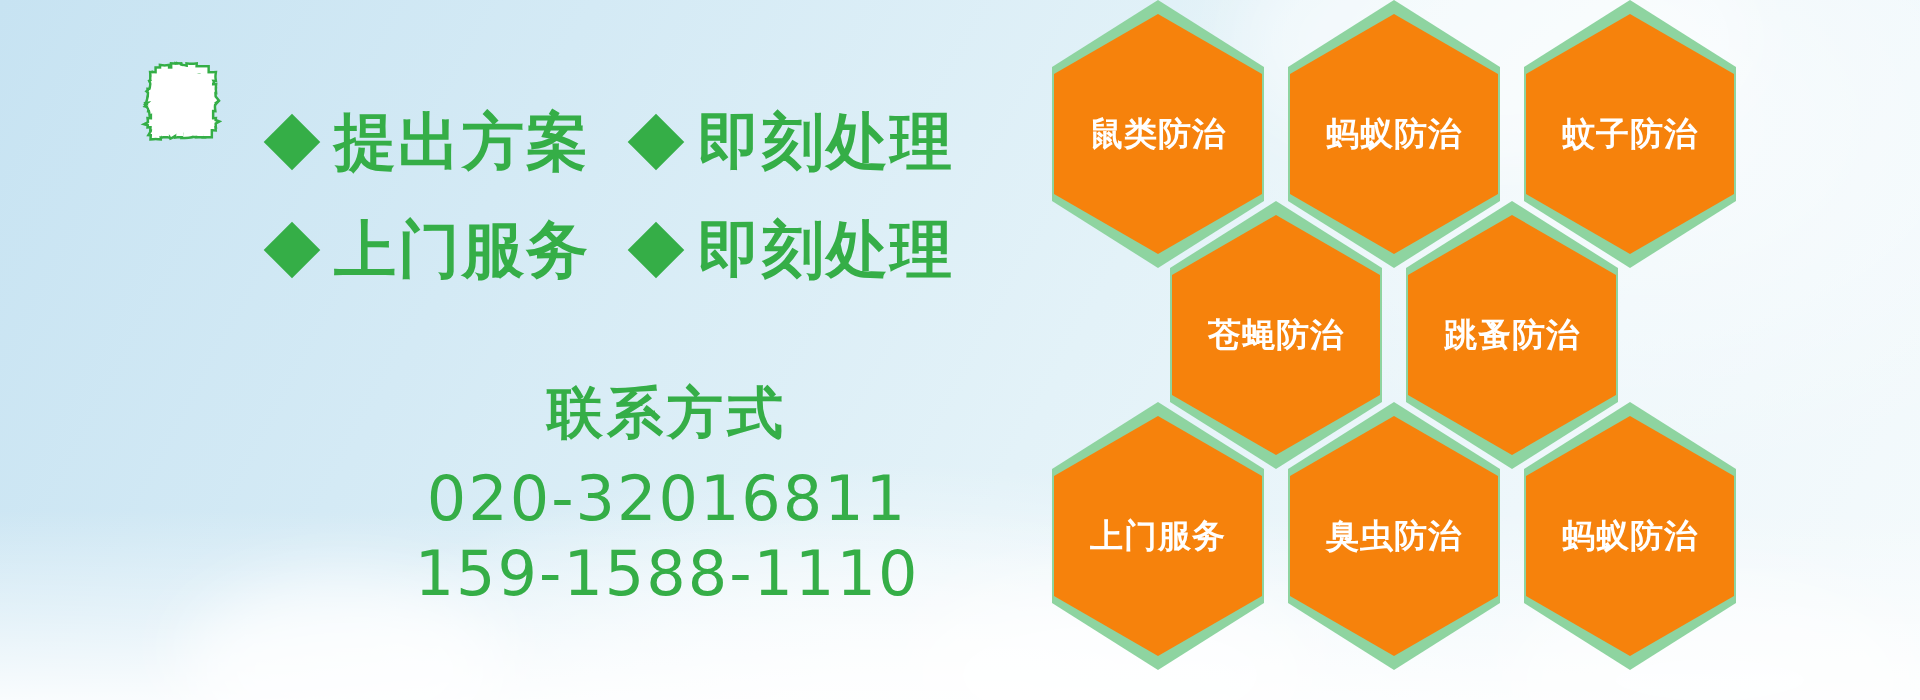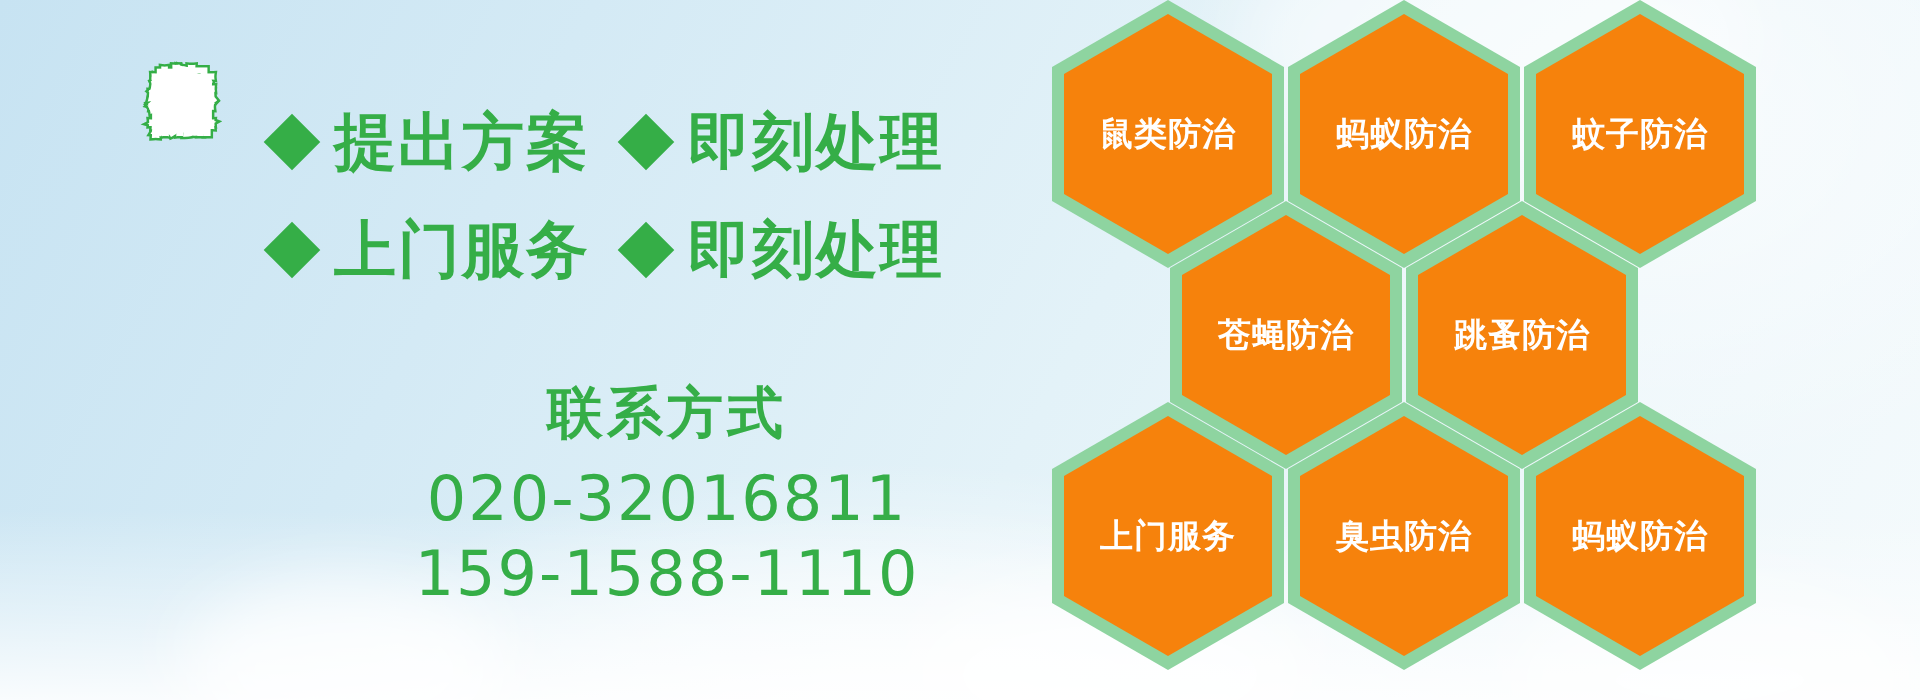--- a/index.html
+++ b/index.html
@@ -47,20 +47,21 @@
     user-select:none;
   }
 
   
   #features{
     position:absolute;left:272px;top:88px;width:790px;
   }
   .feature-row{
     display:flex;align-items:center;
     height:108px;
+    gap:10px;
   }
   .feature-item{
     display:flex;align-items:center;
     color:#35ae47;
     font-family:"DejaVu Sans","Liberation Sans",sans-serif;
     font-weight:700;
     font-size:62px;
     letter-spacing:2px;
     white-space:nowrap;
   }
@@ -88,21 +89,21 @@
     font-family:"DejaVu Sans","Liberation Sans",sans-serif;
   }
   #phone-1{margin-top:16px;}
 
   
   #honeycomb{
     position:absolute;left:1052px;top:-18px;width:868px;height:718px;
   }
   .hex{
     position:absolute;
-    width:232px;height:268px;
+    width:212px;height:268px;
     -webkit-clip-path:polygon(50% 0%,100% 25%,100% 75%,50% 100%,0% 75%,0% 25%);
     clip-path:polygon(50% 0%,100% 25%,100% 75%,50% 100%,0% 75%,0% 25%);
     background:#8ed4a0;
     display:flex;align-items:center;justify-content:center;
   }
   .hex-inner{
     width:208px;height:240px;
     -webkit-clip-path:polygon(50% 0%,100% 25%,100% 75%,50% 100%,0% 75%,0% 25%);
     clip-path:polygon(50% 0%,100% 25%,100% 75%,50% 100%,0% 75%,0% 25%);
     background:#f6820c;

